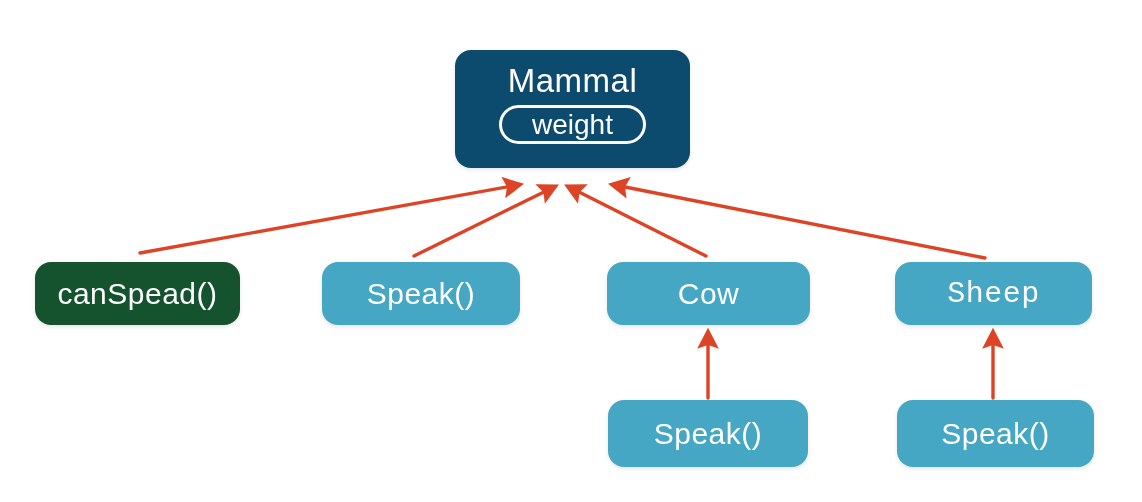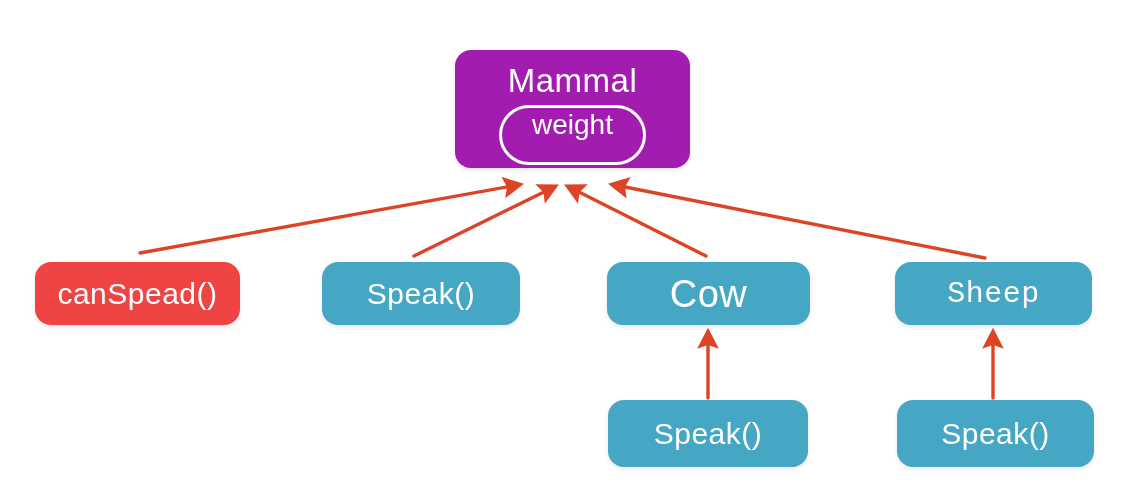--- a/index.html
+++ b/index.html
@@ -37,21 +37,21 @@
     white-space: nowrap;
   }
   .node.class-node {
     justify-content: flex-start;
     padding-top: 14px;
   }
   .attr-capsule {
     margin-top: 8px;
     border: 3px solid #ffffff;
     border-radius: 999px;
-    padding: 3px 30px 23px 30px;
+    padding: 3px 30px 2px 30px;
     color: #ffffff;
     font-weight: 300;
     line-height: 1;
     white-space: nowrap;
   }
   #arrows {
     position: absolute;
     left: 0;
     top: 0;
     width: 1142px;
@@ -73,35 +73,35 @@
     <g id="edge-group" stroke="#dd4425" stroke-width="3.4" fill="none" stroke-linecap="round" marker-end="url(#ah)">
         <line x1="140" y1="253" x2="512" y2="186"></line>
         <line x1="414" y1="256" x2="548" y2="190"></line>
         <line x1="706" y1="256" x2="575" y2="190"></line>
         <line x1="985" y1="258" x2="620" y2="186"></line>
         <line x1="708" y1="398" x2="708" y2="340"></line>
         <line x1="993" y1="398" x2="993" y2="340"></line>
       </g>
   </svg>
 
-  <div class="node class-node" style="left: 455px; top: 50px; width: 235px; height: 118px; background: #a21caf;">
+  <div class="node class-node" style="left: 455px; top: 50px; width: 235px; height: 118px; background: #0c4a6e;">
     <div class="node-title" style="font-size: 33px;">Mammal</div>
     <div class="attr-capsule" style="font-size: 28px;">weight</div>
   </div>
 
-  <div class="node" style="left: 35px; top: 262px; width: 205px; height: 63px; background: #ef4444; align-items: center;">
+  <div class="node" style="left: 35px; top: 262px; width: 205px; height: 63px; background: #14532d; align-items: center;">
     <div class="node-title" style="font-size: 30px;">canSpead()</div>
   </div>
 
   <div class="node" style="left: 322px; top: 262px; width: 198px; height: 63px; background: rgb(69, 167, 196);">
     <div class="node-title" style="font-size: 30px;">Speak()</div>
   </div>
 
   <div class="node" style="left: 607px; top: 262px; width: 203px; height: 63px; background: rgb(69, 167, 196);">
-    <div class="node-title" style="font-size: 38px;">Cow</div>
+    <div class="node-title" style="font-size: 30px;">Cow</div>
   </div>
 
   <div class="node" style="left: 895px; top: 262px; width: 197px; height: 63px; background: rgb(69, 167, 196); font-family: Liberation Mono, monospace;">
     <div class="node-title" style="font-size: 30px;">Sheep</div>
   </div>
 
   <div class="node" style="left: 608px; top: 400px; width: 200px; height: 67px; background: rgb(69, 167, 196);">
     <div class="node-title" style="font-size: 30px;">Speak()</div>
   </div>
 

